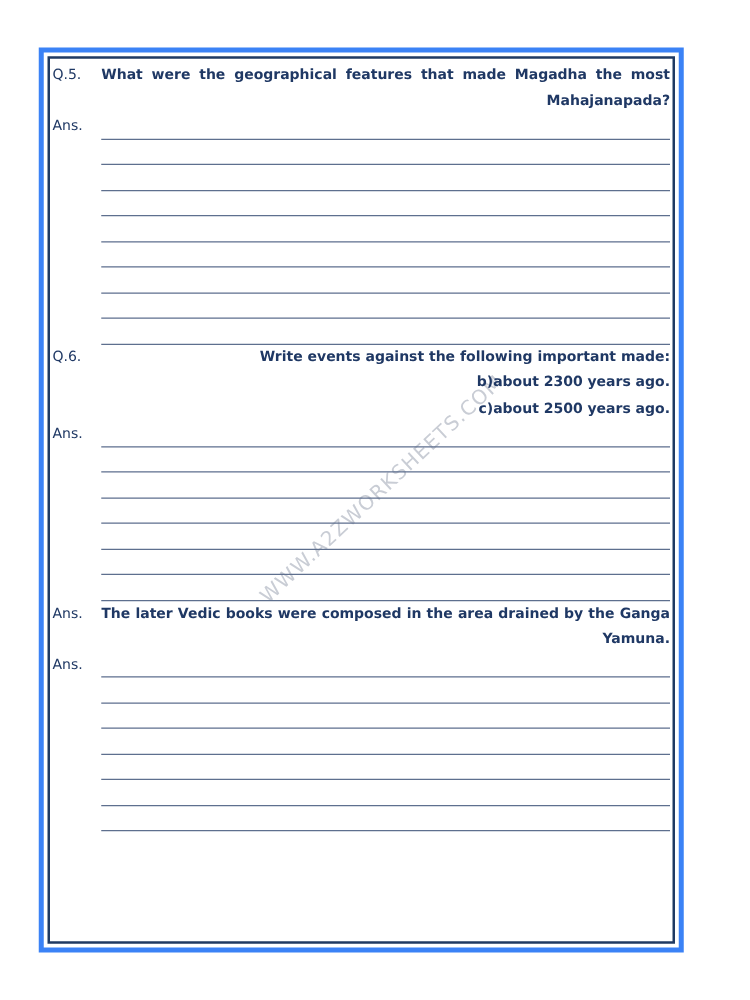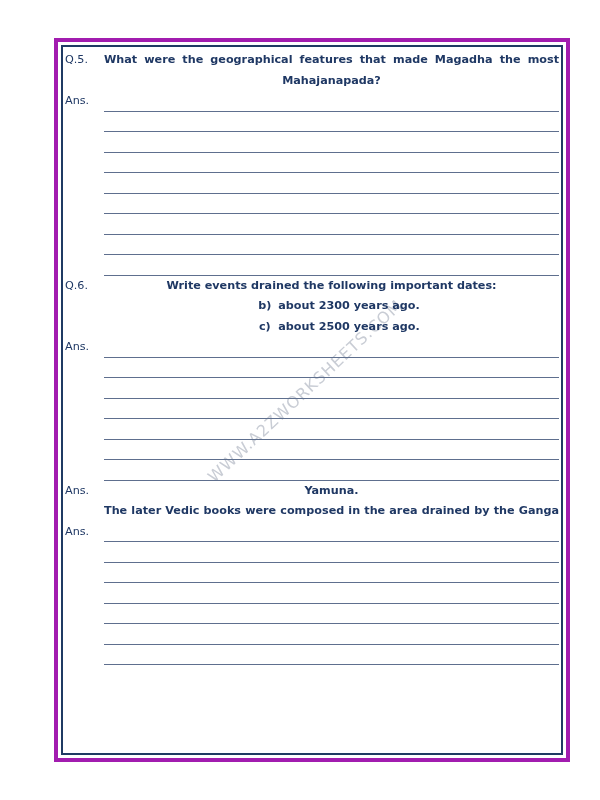--- a/index.html
+++ b/index.html
@@ -22,23 +22,23 @@
     transform: rotate(-43deg);
     transform-origin: center;
     font-size: 16px;
     letter-spacing: 1px;
     color: #c9cdd5;
     white-space: nowrap;
     z-index: 0;
   }
   .outer-frame {
     position: absolute;
-    left: 54px; top: 38px;
+    left: 31px; top: 38px;
     width: 516px; height: 724px;
-    border: 4px solid #a21caf;
+    border: 4px solid #3b82f6;
     z-index: 1;
   }
   .inner-frame {
     position: absolute;
     left: 3px; top: 3px; right: 3px; bottom: 3px;
     border: 2px solid #1f3a63;
   }
   .content {
     position: absolute;
     left: 0; top: 0; right: 0; bottom: 0;
@@ -51,21 +51,21 @@
     flex: 0 0 39px;
     line-height: 20.5px;
     height: 20.5px;
     white-space: nowrap;
   }
   .body { flex: 1 1 auto; min-width: 0; font-weight: bold; }
   .tline {
     line-height: 20.5px;
     height: 20.5px;
     overflow: hidden;
-    text-align: center;
+    text-align: right;
   }
   .jline {
     text-align: justify;
     text-align-last: justify;
   }
   .marker { display: inline-block; width: 27px; margin-left: 8px; }
   .ans-line {
     height: 20.5px;
     border-bottom: 1px solid #5e6f8e;
   }
@@ -95,21 +95,21 @@
               <div class="ans-line"></div>
               <div class="ans-line"></div>
               <div class="ans-line"></div>
               <div class="ans-line"></div>
               <div class="ans-line"></div>
             </div>
           </div>
           <div class="row">
             <div class="lab">Q.6.</div>
             <div class="body">
-              <div class="tline">Write events drained the following important dates:</div>
+              <div class="tline">Write events against the following important made:</div>
             </div>
           </div>
           <div class="row">
             <div class="lab"></div>
             <div class="body">
               <div class="tline"><span class="marker">b)</span><span class="subtext">about 2300 years ago.</span></div>
             </div>
           </div>
           <div class="row">
             <div class="lab"></div>
@@ -125,22 +125,22 @@
               <div class="ans-line"></div>
               <div class="ans-line"></div>
               <div class="ans-line"></div>
               <div class="ans-line"></div>
               <div class="ans-line"></div>
             </div>
           </div>
           <div class="row">
             <div class="lab">Ans.</div>
             <div class="body">
+              <div class="tline jline">The later Vedic books were composed in the area drained by the Ganga and the</div>
               <div class="tline">Yamuna.</div>
-              <div class="tline jline">The later Vedic books were composed in the area drained by the Ganga and the</div>
             </div>
           </div>
           <div class="row">
             <div class="lab">Ans.</div>
             <div class="body">
               <div class="ans-line"></div>
               <div class="ans-line"></div>
               <div class="ans-line"></div>
               <div class="ans-line"></div>
               <div class="ans-line"></div>

